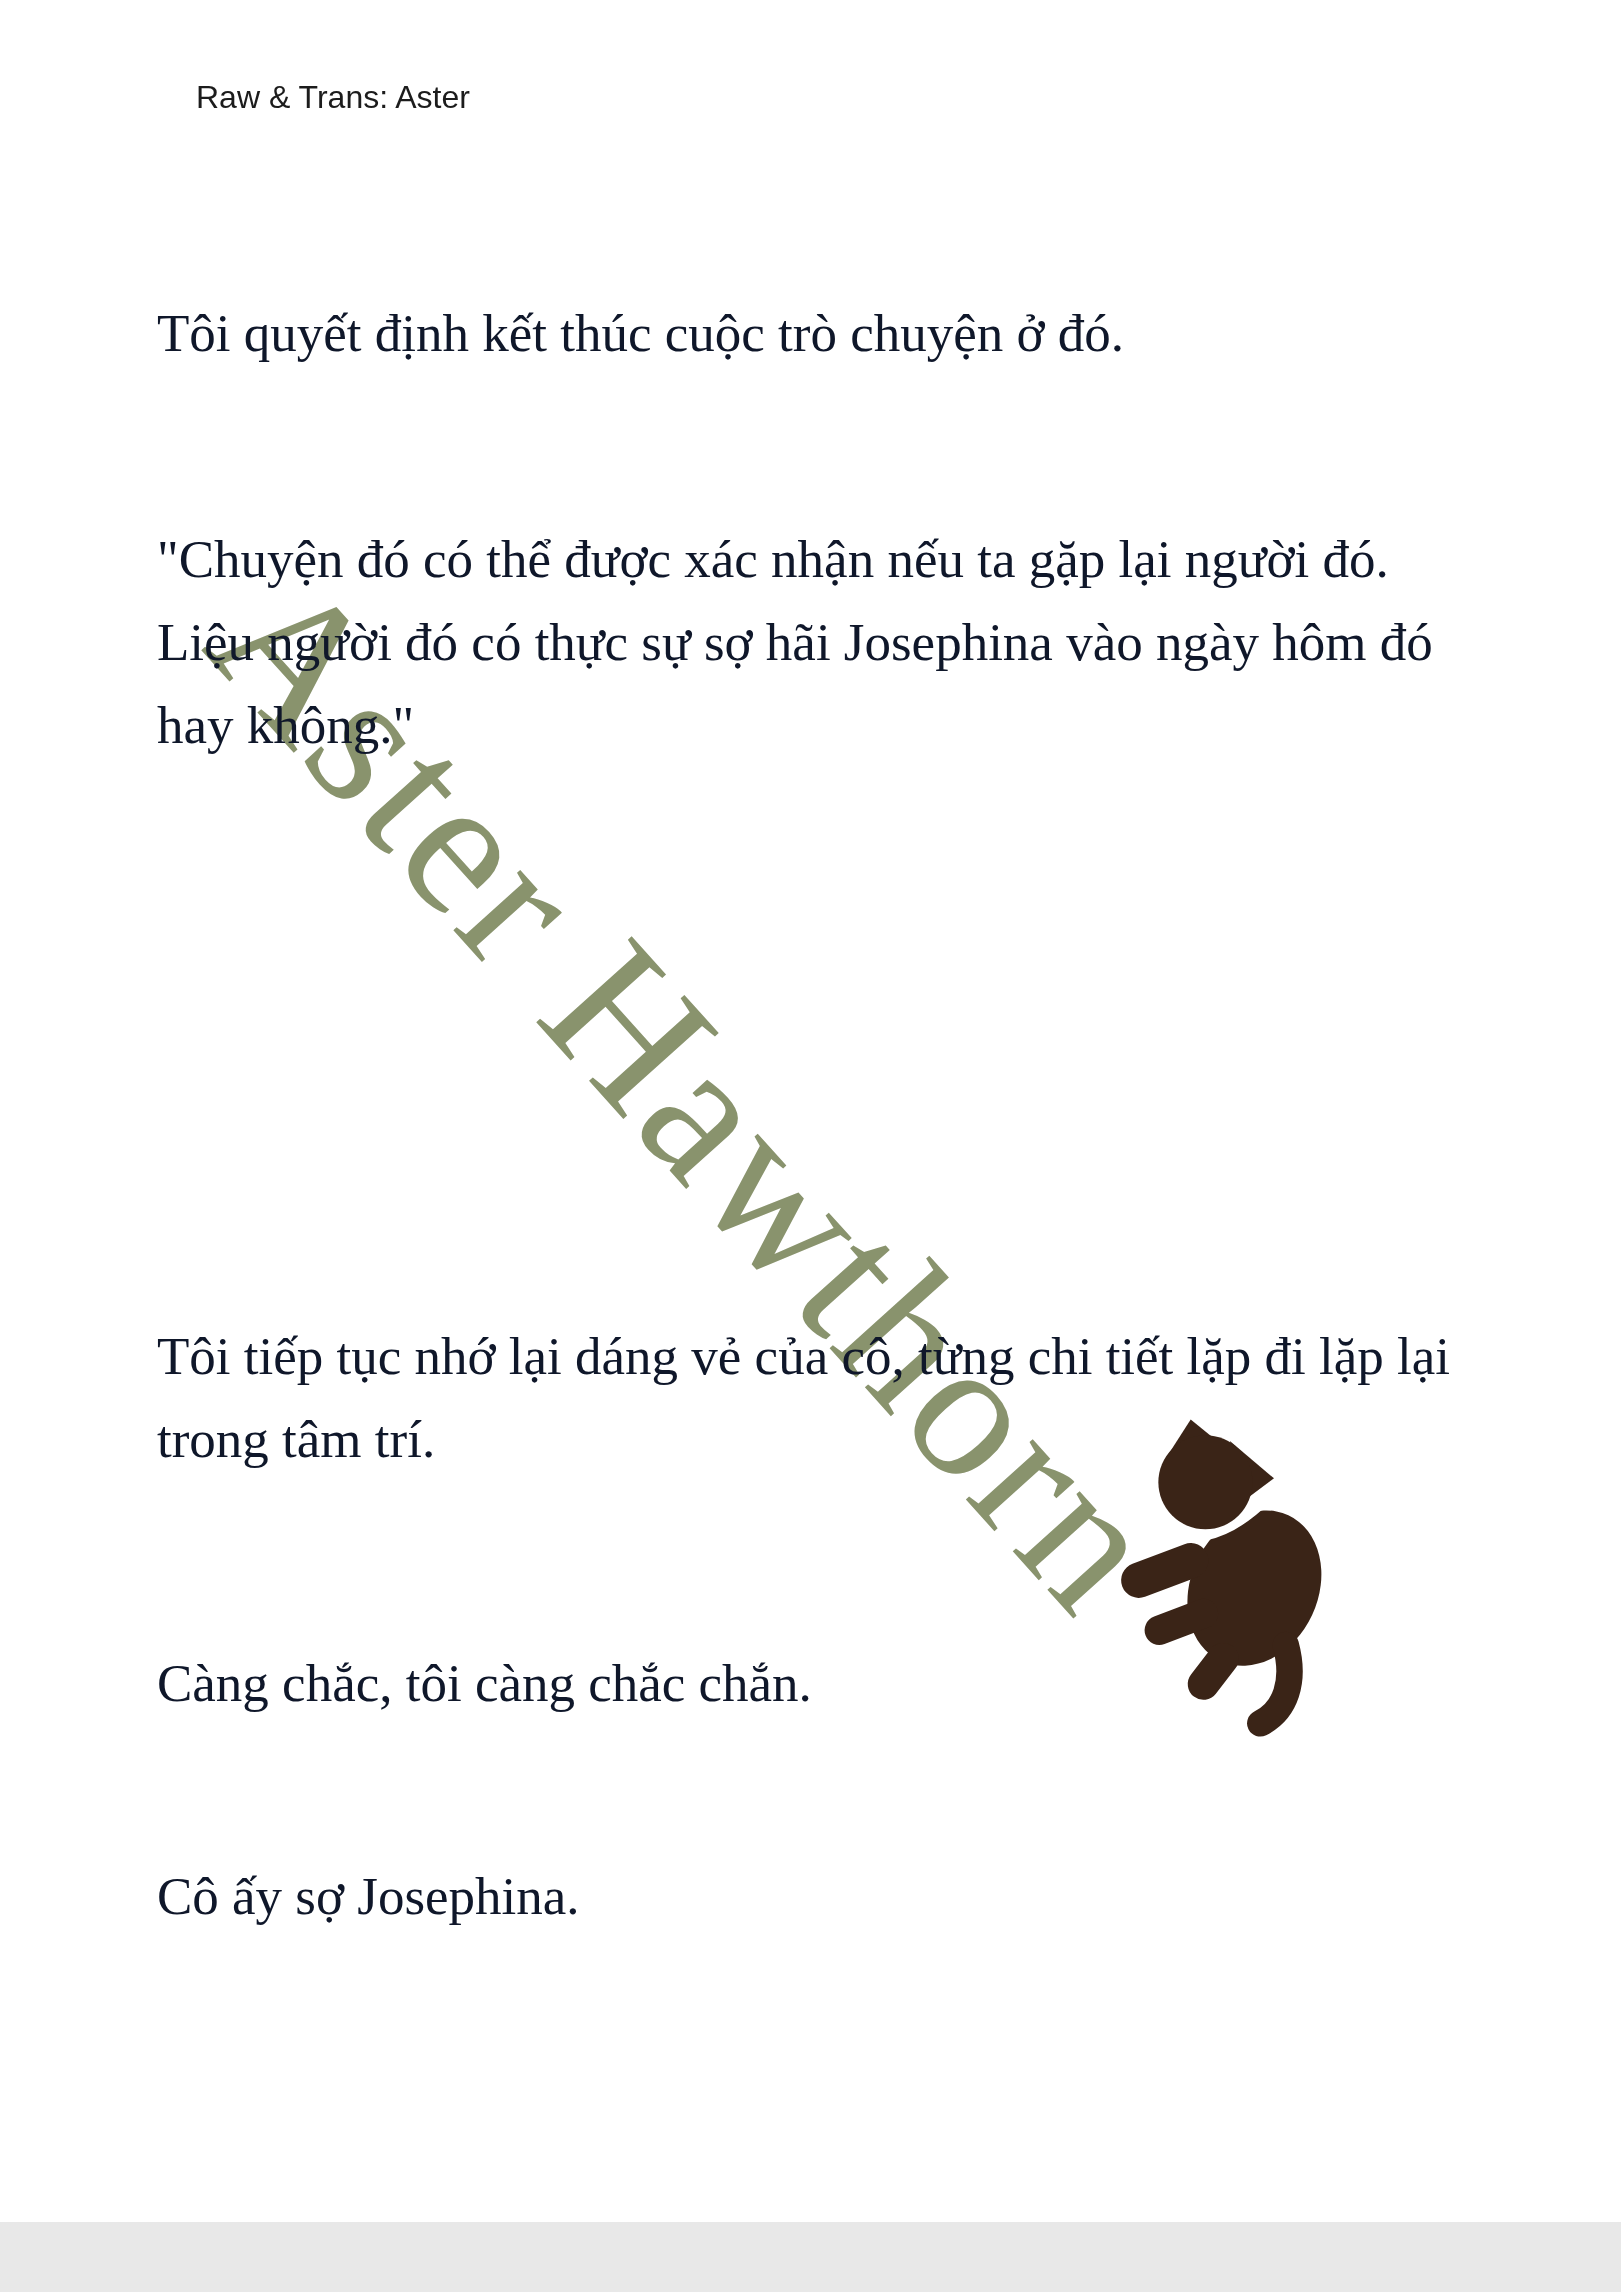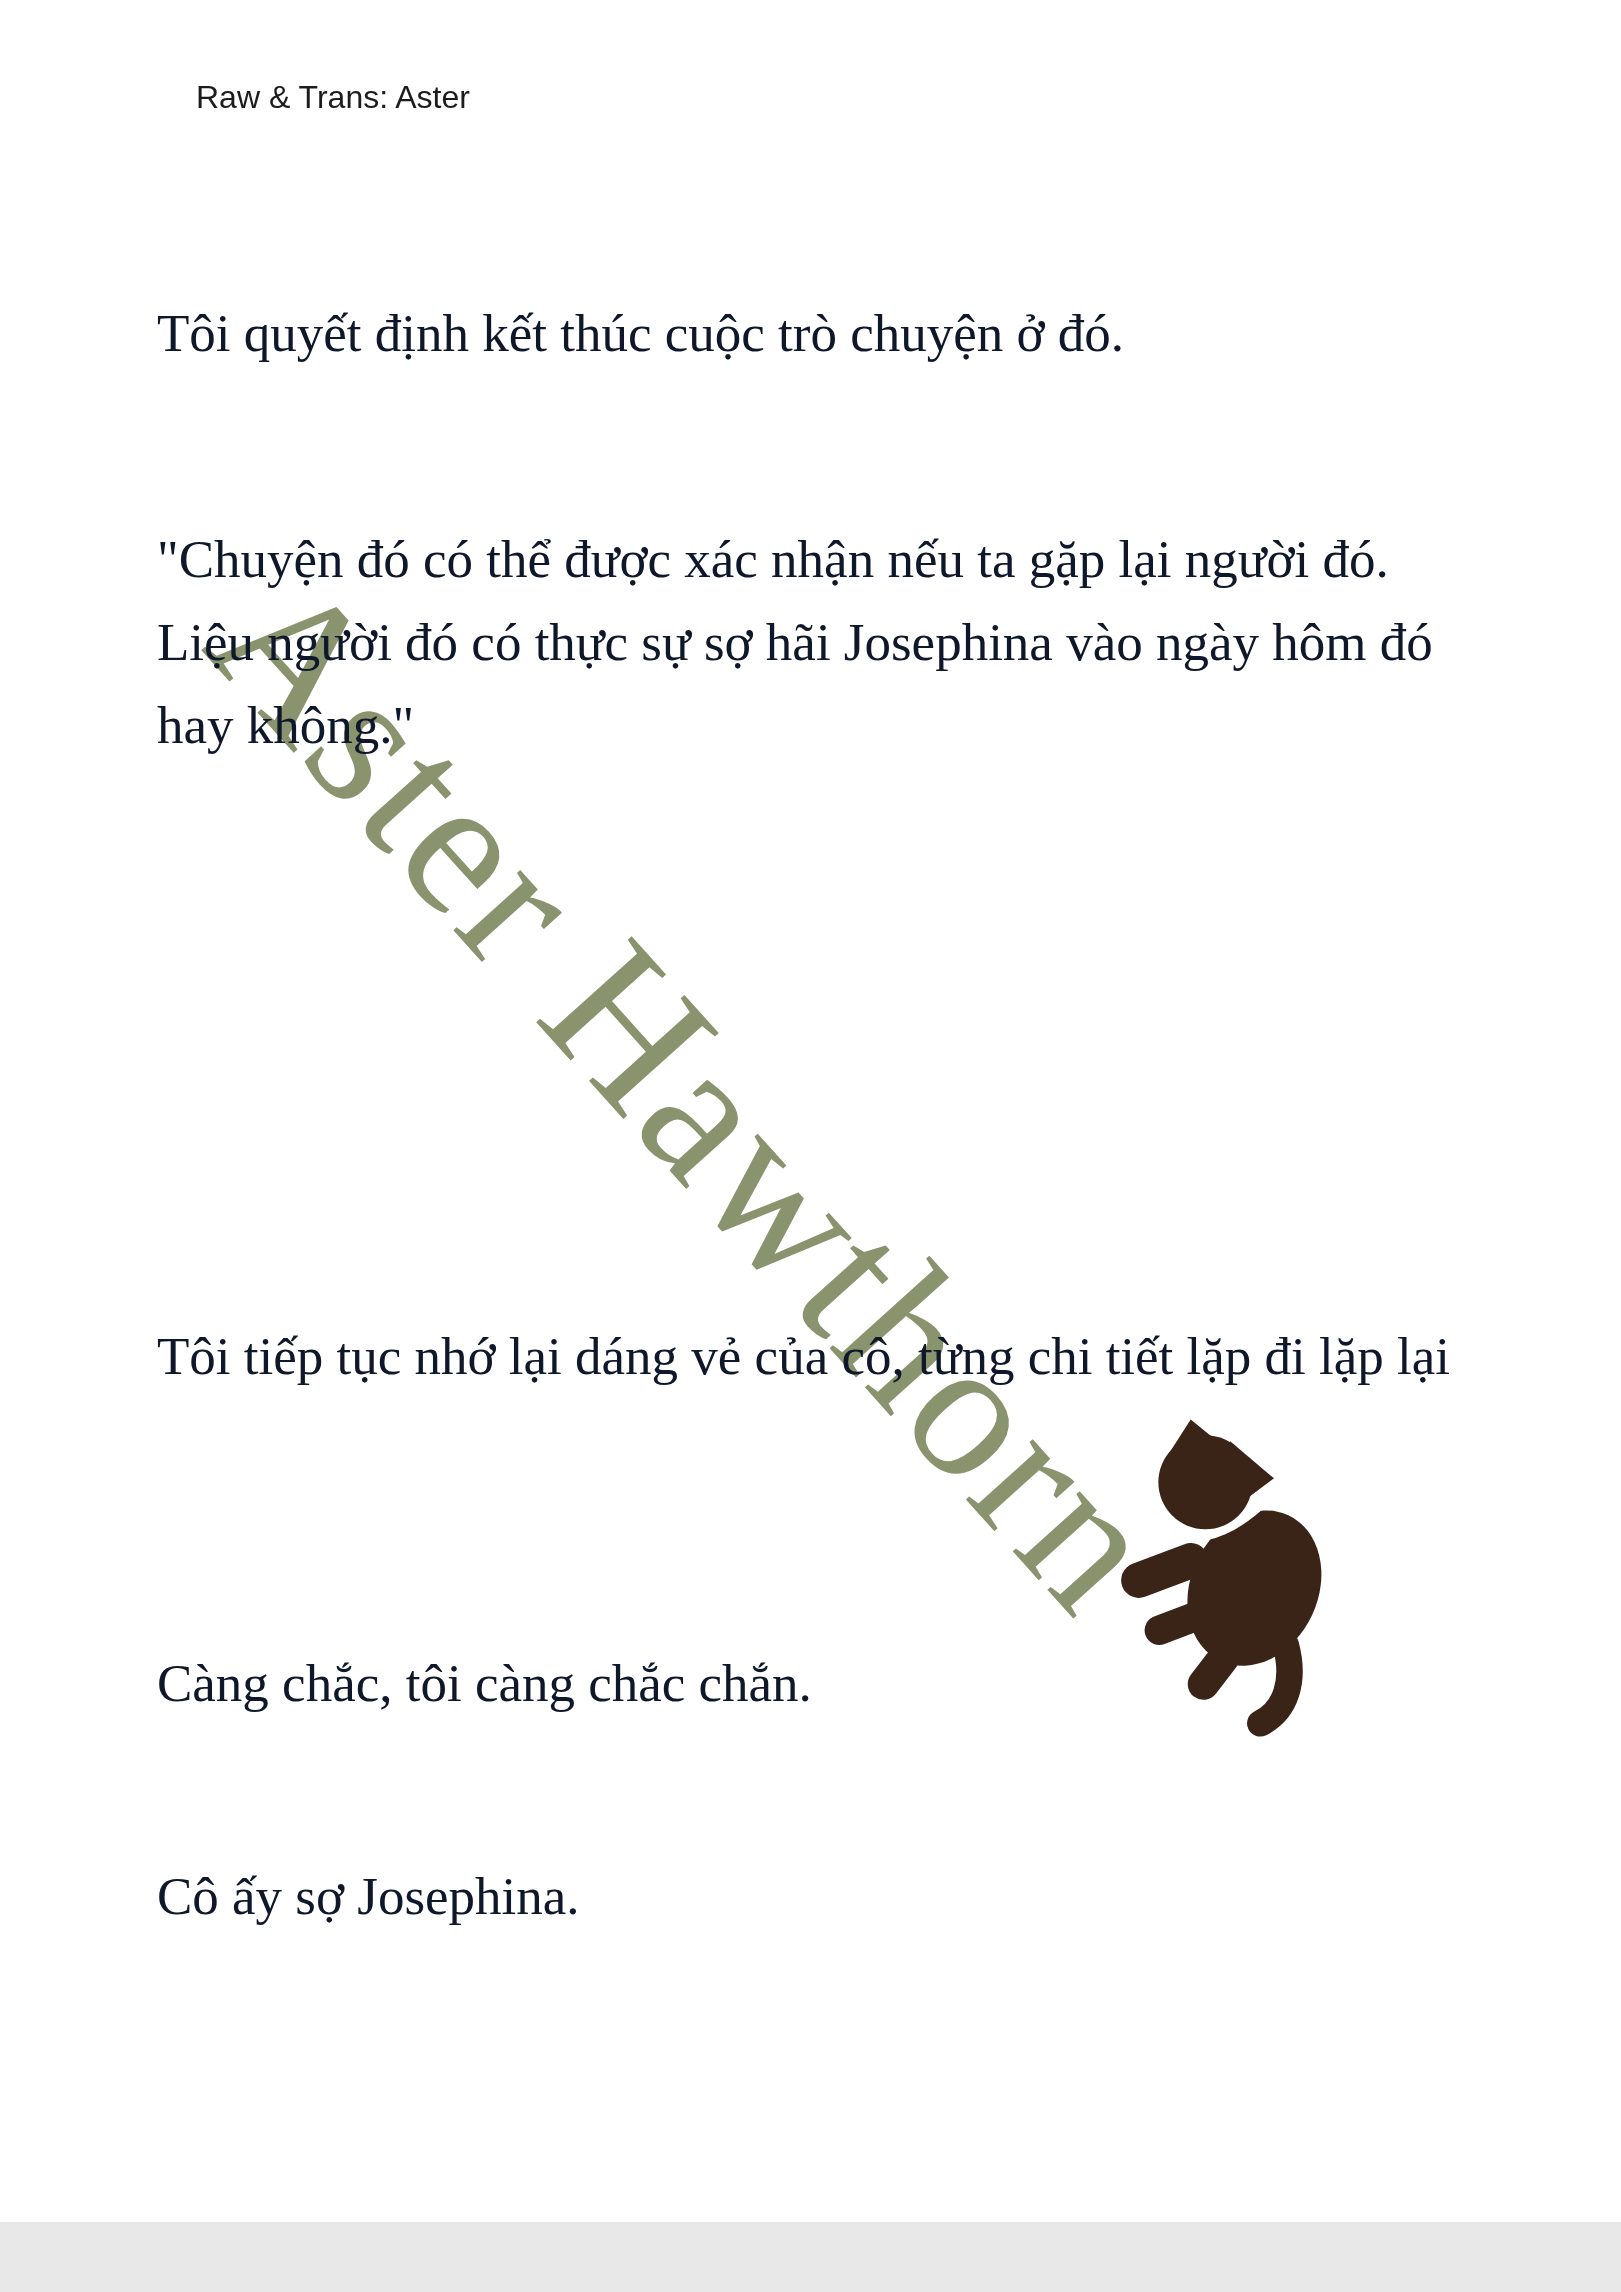--- a/index.html
+++ b/index.html
@@ -72,20 +72,21 @@
   <div class="para p2">
     <div class="line">"Chuyện đó có thể được xác nhận nếu ta gặp lại người đó.</div>
     <div class="line">Liệu người đó có thực sự sợ hãi Josephina vào ngày hôm đó</div>
     <div class="line">hay không."</div>
   </div>
 
 
 
   <div class="para p5">
     <div class="line">Tôi tiếp tục nhớ lại dáng vẻ của cô, từng chi tiết lặp đi lặp lại</div>
+    <div class="line">trong tâm trí.</div>
   </div>
 
   <div class="para p6">
     <div class="line">Càng chắc, tôi càng chắc chắn.</div>
   </div>
 
   <div class="para p7">
     <div class="line">Cô ấy sợ Josephina.</div>
   </div>
 

